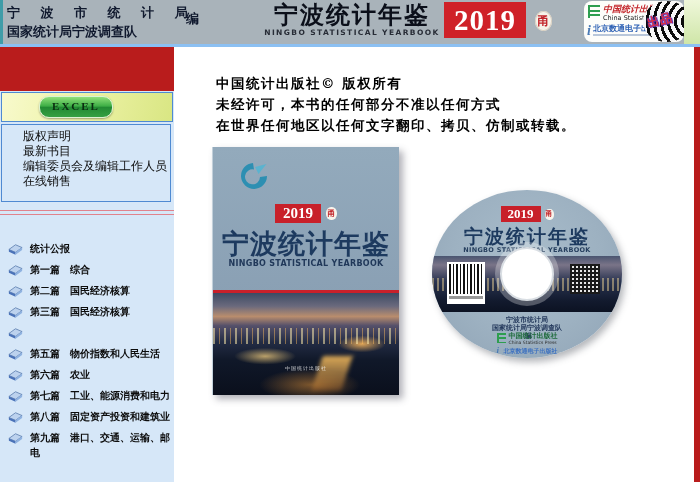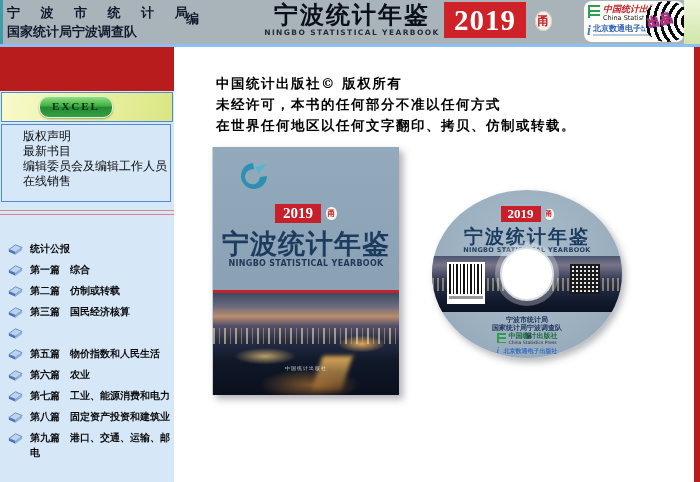--- a/index.html
+++ b/index.html
@@ -211,21 +211,21 @@
             <path d="M16 5.5 L9 10.5 L9 13 L16 8 Z" fill="#8fb2e0"></path>
           </svg>
         <span class="chapter-label">第一篇　综合</span>
       </div>
       <div class="chapter">
         <svg class="book-icon" viewBox="0 0 18 14">
             <path d="M2 7.5 L9 2.5 L16 5.5 L9 10.5 Z" fill="#bcd2ee" stroke="#5577aa" stroke-width="0.8"></path>
             <path d="M2 7.5 L9 10.5 L9 13 L2 10 Z" fill="#4a72b8"></path>
             <path d="M16 5.5 L9 10.5 L9 13 L16 8 Z" fill="#8fb2e0"></path>
           </svg>
-        <span class="chapter-label">第二篇　仿制或转载</span>
+        <span class="chapter-label">第二篇　国民经济核算</span>
       </div>
       <div class="chapter">
         <svg class="book-icon" viewBox="0 0 18 14">
             <path d="M2 7.5 L9 2.5 L16 5.5 L9 10.5 Z" fill="#bcd2ee" stroke="#5577aa" stroke-width="0.8"></path>
             <path d="M2 7.5 L9 10.5 L9 13 L2 10 Z" fill="#4a72b8"></path>
             <path d="M16 5.5 L9 10.5 L9 13 L16 8 Z" fill="#8fb2e0"></path>
           </svg>
         <span class="chapter-label">第三篇　国民经济核算</span>
       </div>
       <div class="chapter">

